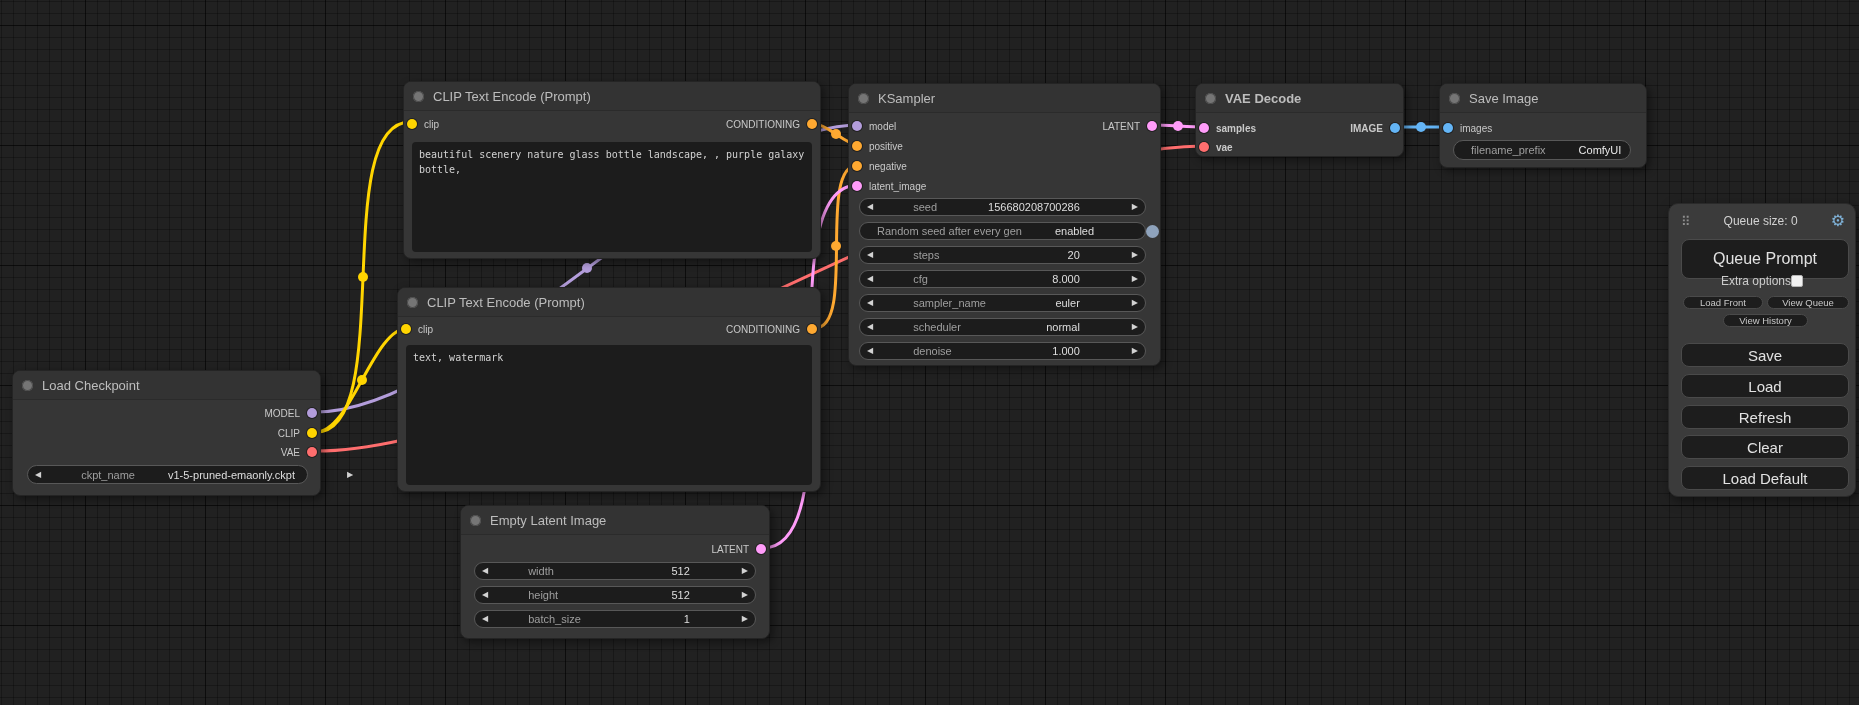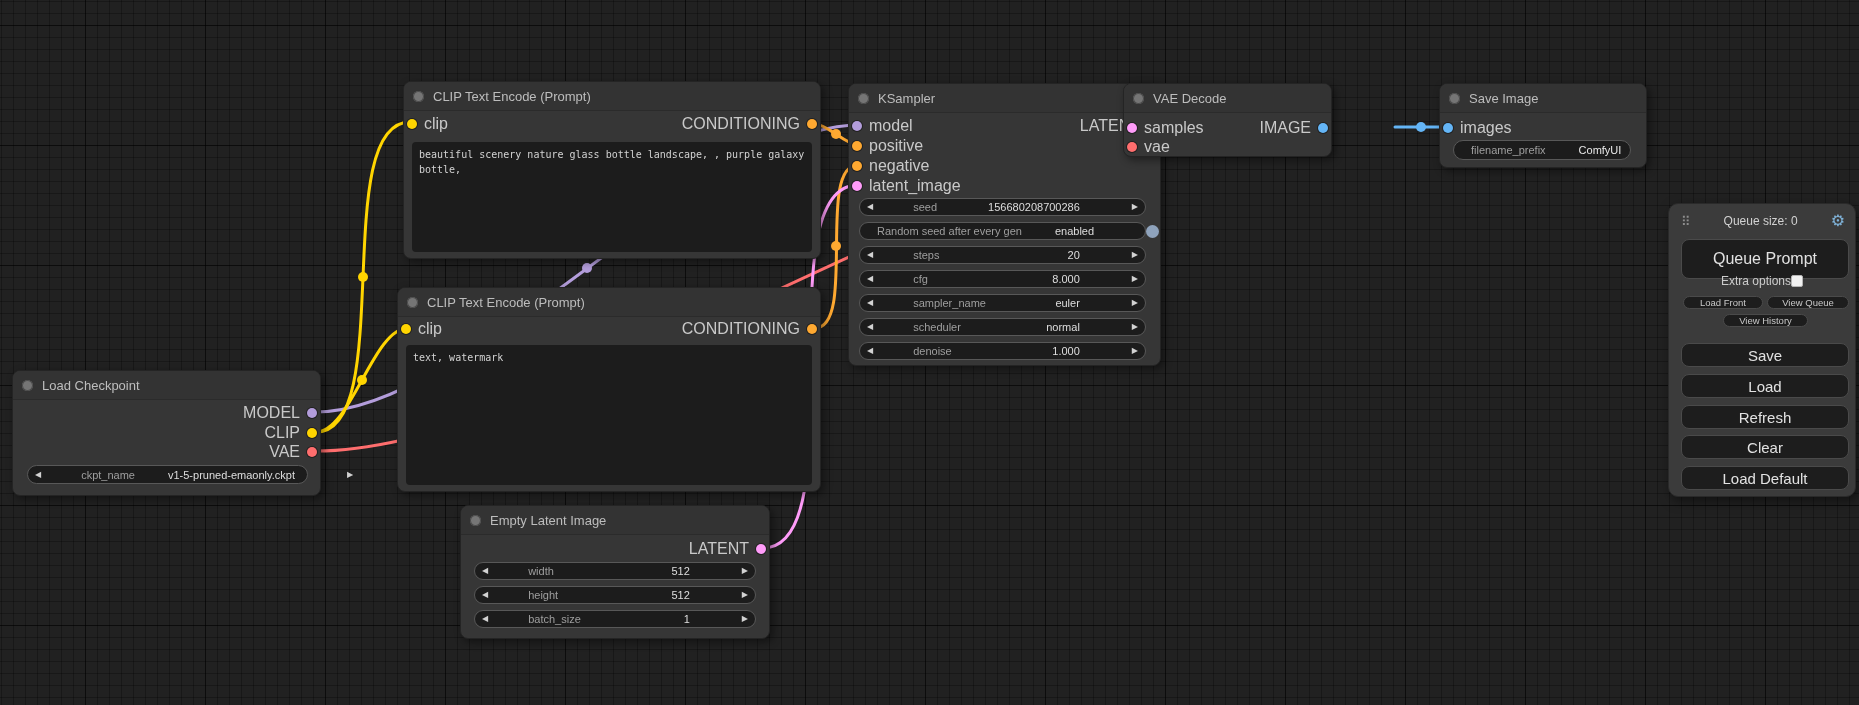--- a/index.html
+++ b/index.html
@@ -22,21 +22,21 @@
     border:1px solid #242424; border-radius:8px;
     box-shadow:3px 3px 9px rgba(0,0,0,0.45);
     box-sizing:border-box;
   }
   .ntitle {
     position:relative; height:28px; display:flex; align-items:center; gap:9px;
     padding-left:9px; background:#333333; border-radius:7px 7px 0 0;
     border-bottom:1px solid #2b2b2b; color:#bdbdbd; font-size:13px;
   }
   .tdot { width:11px; height:11px; border-radius:50%; background:#757575; box-shadow:inset 0 0 0 1px #4c4c4c; flex:0 0 auto; }
-  .row { position:absolute; left:0; right:0; height:20px; font-size:16px; color:#c9c9c9; }
+  .row { position:absolute; left:0; right:0; height:20px; font-size:10px; color:#c9c9c9; }
   .pdot { position:absolute; top:50%; width:10px; height:10px; margin-top:-5px; border-radius:50%; box-shadow:0 0 0 1px rgba(18,18,18,0.6); }
   .pdot.in  { left:3px; }
   .pdot.out { right:3px; }
   .plabel-in  { position:absolute; left:20px;  top:50%; transform:translateY(-50%); }
   .plabel-out { position:absolute; right:20px; top:50%; transform:translateY(-50%); }
   .widget {
     position:absolute; height:18px; background:#1c1c1c;
     border:1px solid #585858; border-radius:10px;
     display:flex; align-items:center; font-size:11px;
     padding:0 7px; box-sizing:border-box; color:#a5a5a5;gap:33px;
@@ -238,21 +238,21 @@
       <span class="warrow">▶</span>
     </div>
     <div class="widget" style="top:258px; left:10px; right:14px;">
       <span class="warrow">◀</span>
       <span class="wlabel">denoise</span>
       <span class="wvalue">1.000</span>
       <span class="warrow">▶</span>
     </div>
   </div>
 
-  <div class="node" style="left:1123px; top:83px; width:209px; height:74px;">
+  <div class="node" style="left:1195px; top:83px; width:209px; height:74px;font-weight:bold;">
     <div class="ntitle">
       <span class="tdot"></span>
       <span>VAE Decode</span>
     </div>
     <div class="row" style="top:34px">
       <span class="pdot in" style="background-color: rgb(255, 156, 249);"></span>
       <span class="plabel-in">samples</span>
       <span class="plabel-out">IMAGE</span>
       <span class="pdot out" style="background-color: rgb(100, 181, 246);"></span>
     </div>

